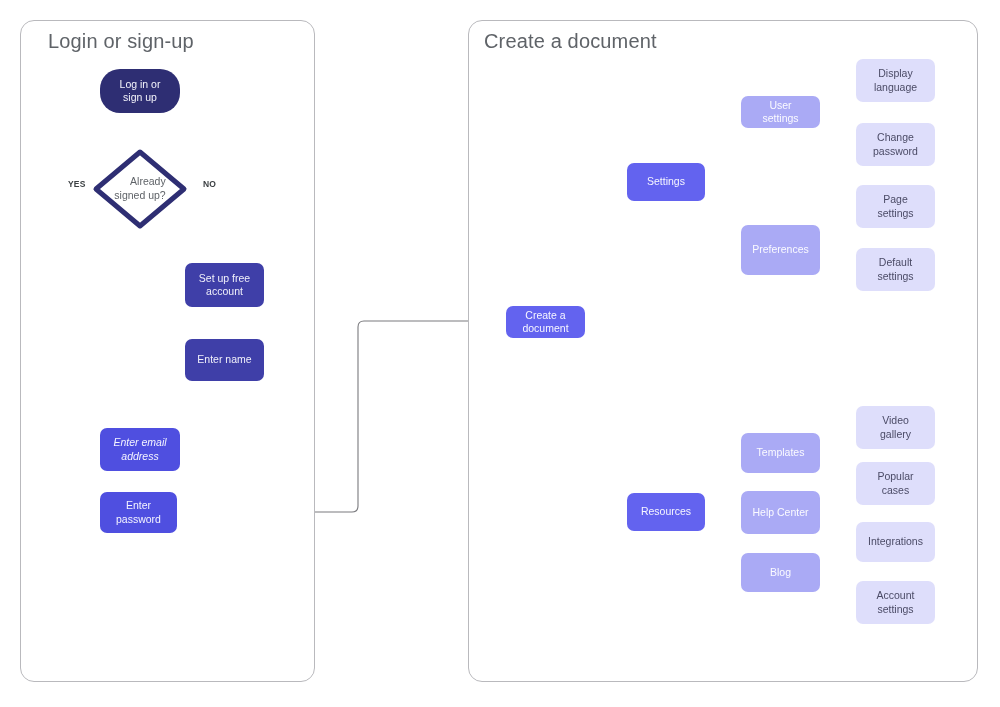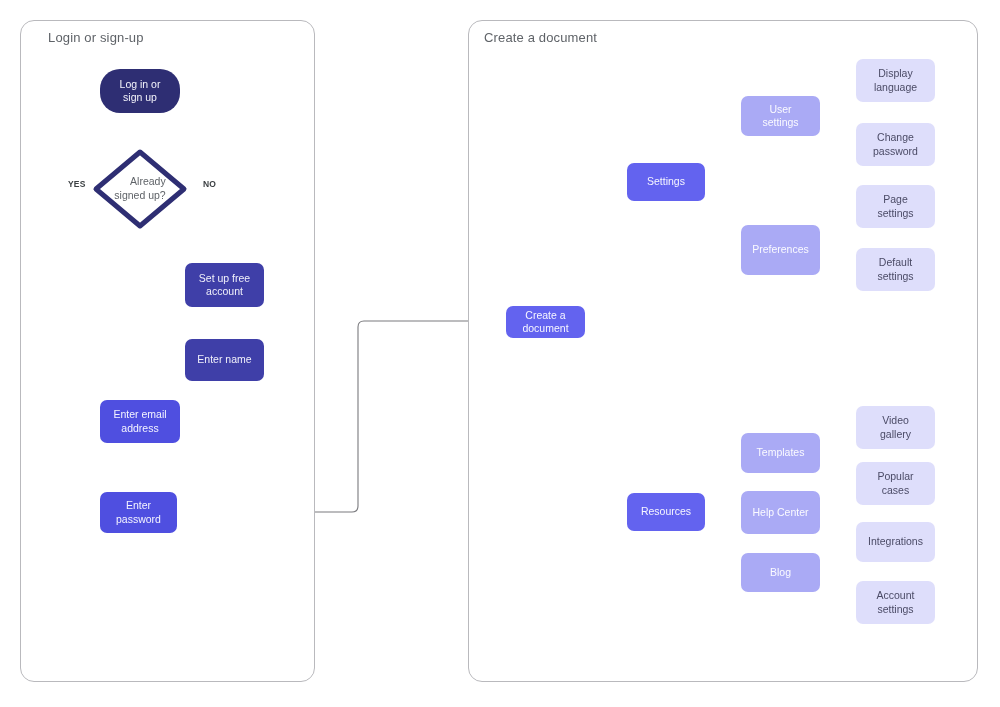--- a/index.html
+++ b/index.html
@@ -27,21 +27,21 @@
   }
   .panel {
     position: absolute;
     border: 1px solid #b9b9bd;
     border-radius: 14px;
     background: #ffffff;
     box-sizing: border-box;
   }
   .panel-title {
     position: absolute;
-    font-size: 13px;
+    font-size: 20px;
     color: #5f6368;
     letter-spacing: 0.15px;
     white-space: nowrap;
   }
   .node {
     position: absolute;
     box-sizing: border-box;
     display: flex;
     align-items: center;
     justify-content: center;
@@ -192,32 +192,32 @@
   </div>
 
   <div class="edge-label" style="left:68px; top:179px;">YES</div>
   <div class="edge-label" style="left:203px; top:179px;">NO</div>
 
   <div class="node n-dark" style="left:185px; top:263px; width:79px; height:44px;">Set up free
 account</div>
 
   <div class="node n-dark" style="left:185px; top:339px; width:79px; height:42px;">Enter name</div>
 
-  <div class="node n-mid" style="left:100px; top:400px; width:80px; height:43px;">Enter email
+  <div class="node n-mid" style="left:100px; top:428px; width:80px; height:43px;font-style:italic;">Enter email
 address</div>
 
   <div class="node n-mid" style="left:100px; top:492px; width:77px; height:41px;">Enter
 password</div>
 
   <div class="node n-primary" style="left:506px; top:306px; width:79px; height:32px;">Create a
 document</div>
 
   <div class="node n-primary" style="left:627px; top:163px; width:78px; height:38px;">Settings</div>
 
-  <div class="node n-soft" style="left:741px; top:96px; width:79px; height:40px;">User
+  <div class="node n-soft" style="left:741px; top:96px; width:79px; height:32px;">User
 settings</div>
 
   <div class="node n-pale" style="left:856px; top:59px; width:79px; height:43px;">Display
 language</div>
 
   <div class="node n-pale" style="left:856px; top:123px; width:79px; height:43px;">Change
 password</div>
 
   <div class="node n-soft" style="left:741px; top:225px; width:79px; height:50px;">Preferences</div>
 

